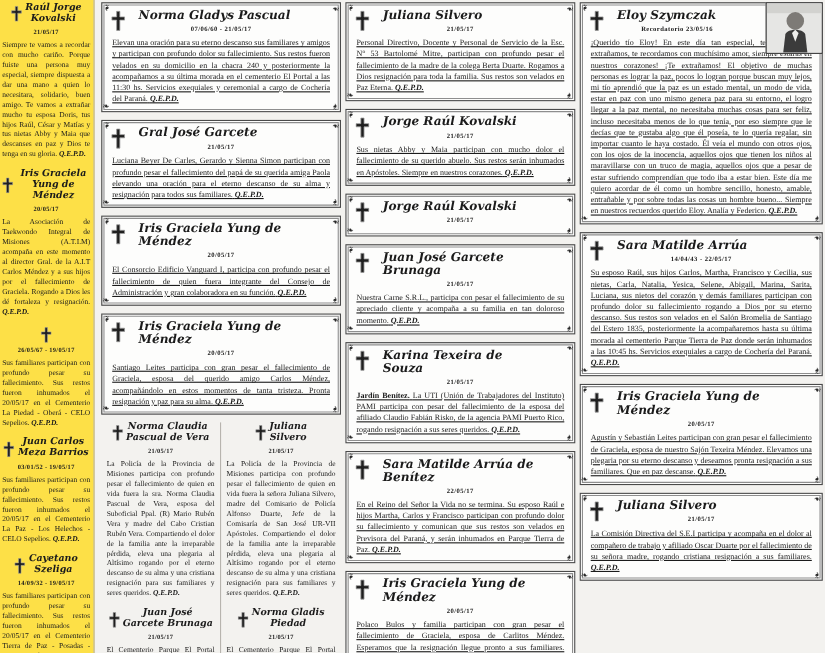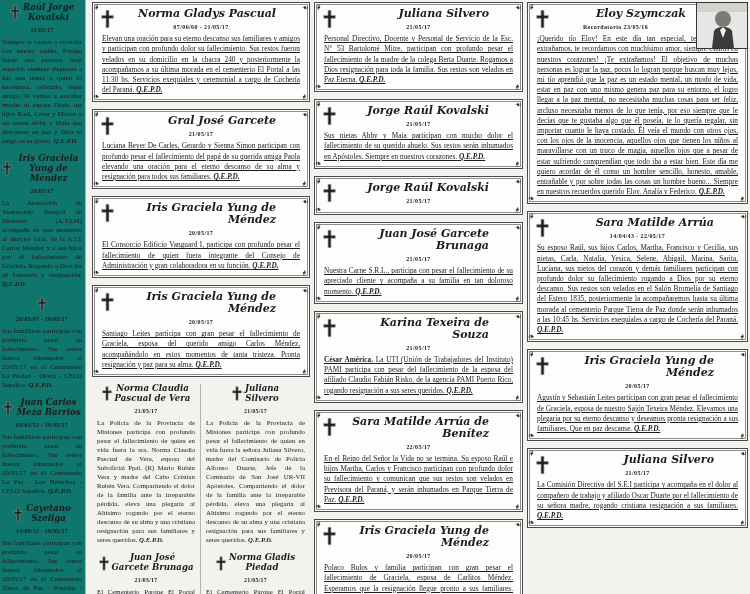--- a/index.html
+++ b/index.html
@@ -3,38 +3,38 @@
 <meta charset="utf-8">
 <title></title>
 <style>
   html,body{margin:0;padding:0;}
   body{width:750px;height:594px;overflow:hidden;background:#edecea;
        font-family:"Liberation Serif",serif;color:#1b1b1b;}
   .page{position:relative;width:750px;height:594px;background:#f3f2ef;}
 
   .col{position:absolute;top:2px;}
   .col1{left:0;top:0;width:86px;height:594px;padding:3px 3px 0 2px;box-sizing:border-box;
-        border-right:1px solid #b7b4ae;background:#0f766e;}
+        border-right:1px solid #b7b4ae;background:#fde047;}
   .col2{left:92px;width:218px;}
   .col3{left:314px;width:209px;}
   .col4{left:527px;width:221px;}
 
   
   .box{position:relative;background:#fdfdfc;border:1px solid #4a4a4a;
        box-shadow:inset 0 0 0 1px #fdfdfc, inset 0 0 0 2px #8e8e8e;
        margin-bottom:7px;padding:5px 9px 6px;box-sizing:border-box;}
   .corner{position:absolute;font-size:8px;line-height:1;color:#2a2a2a;pointer-events:none;}
   .corner.tl{top:0;left:0;transform:rotate(90deg);}
   .corner.tr{top:0;right:0;transform:rotate(180deg);}
   .corner.bl{bottom:0;left:0;}
   .corner.br{bottom:0;right:0;transform:rotate(-90deg);}
   .cross{position:absolute;left:8px;top:6px;}
   .cross svg{display:block;}
   .bname{font-family:"DejaVu Serif","Liberation Serif",serif;font-style:italic;font-weight:bold;
-         font-size:11px;text-align:right;padding:0 24px;line-height:1.1;}
+         font-size:11px;text-align:left;padding:0 24px;line-height:1.1;}
   .bdate{font-size:6px;font-weight:bold;text-align:center;letter-spacing:.4px;margin:4px 0 4px;}
   .bbody{font-size:7.3px;line-height:1.4;text-align:justify;text-decoration:underline;}
   .bbody .lead{font-weight:bold;}
   .qepd{font-weight:bold;font-style:italic;}
 
   
   .photo{position:absolute;top:-1px;right:-1px;width:50px;height:45px;border:1px solid #333;
          background:#ddd;overflow:hidden;}
   .photo svg{display:block;}
   .box.has-photo .bname{padding-right:52px;}
@@ -302,21 +302,21 @@
         <span class="corner tr">❧</span>
         <span class="corner bl">❧</span>
         <span class="corner br">❧</span>
         <span class="cross">
           <svg width="13" height="20" viewBox="0 0 18 27">
             <path d="M7 1.5h4v7h6v4h-6v13H7v-13H1v-4h6z" fill="#1f1f1f" stroke="#9a9a9a" stroke-width="1"></path>
           </svg>
         </span>
         <div class="bname">Karina Texeira de Souza</div>
         <div class="bdate">21/05/17</div>
-        <div class="bbody"><b class="lead">César América.</b> <span>La UTI (Unión de Trabajadores del Instituto) PAMI participa con pesar del fallecimiento de la esposa del afiliado Claudio Fabián Risko, de la agencia PAMI Puerto Rico, rogando resignación a sus seres queridos.</span> <i class="qepd">Q.E.P.D.</i></div>
+        <div class="bbody"><b class="lead">Jardín Benítez.</b> <span>La UTI (Unión de Trabajadores del Instituto) PAMI participa con pesar del fallecimiento de la esposa del afiliado Claudio Fabián Risko, de la agencia PAMI Puerto Rico, rogando resignación a sus seres queridos.</span> <i class="qepd">Q.E.P.D.</i></div>
       </div>
       <div class="box">
         <span class="corner tl">❧</span>
         <span class="corner tr">❧</span>
         <span class="corner bl">❧</span>
         <span class="corner br">❧</span>
         <span class="cross">
           <svg width="13" height="20" viewBox="0 0 18 27">
             <path d="M7 1.5h4v7h6v4h-6v13H7v-13H1v-4h6z" fill="#1f1f1f" stroke="#9a9a9a" stroke-width="1"></path>
           </svg>

